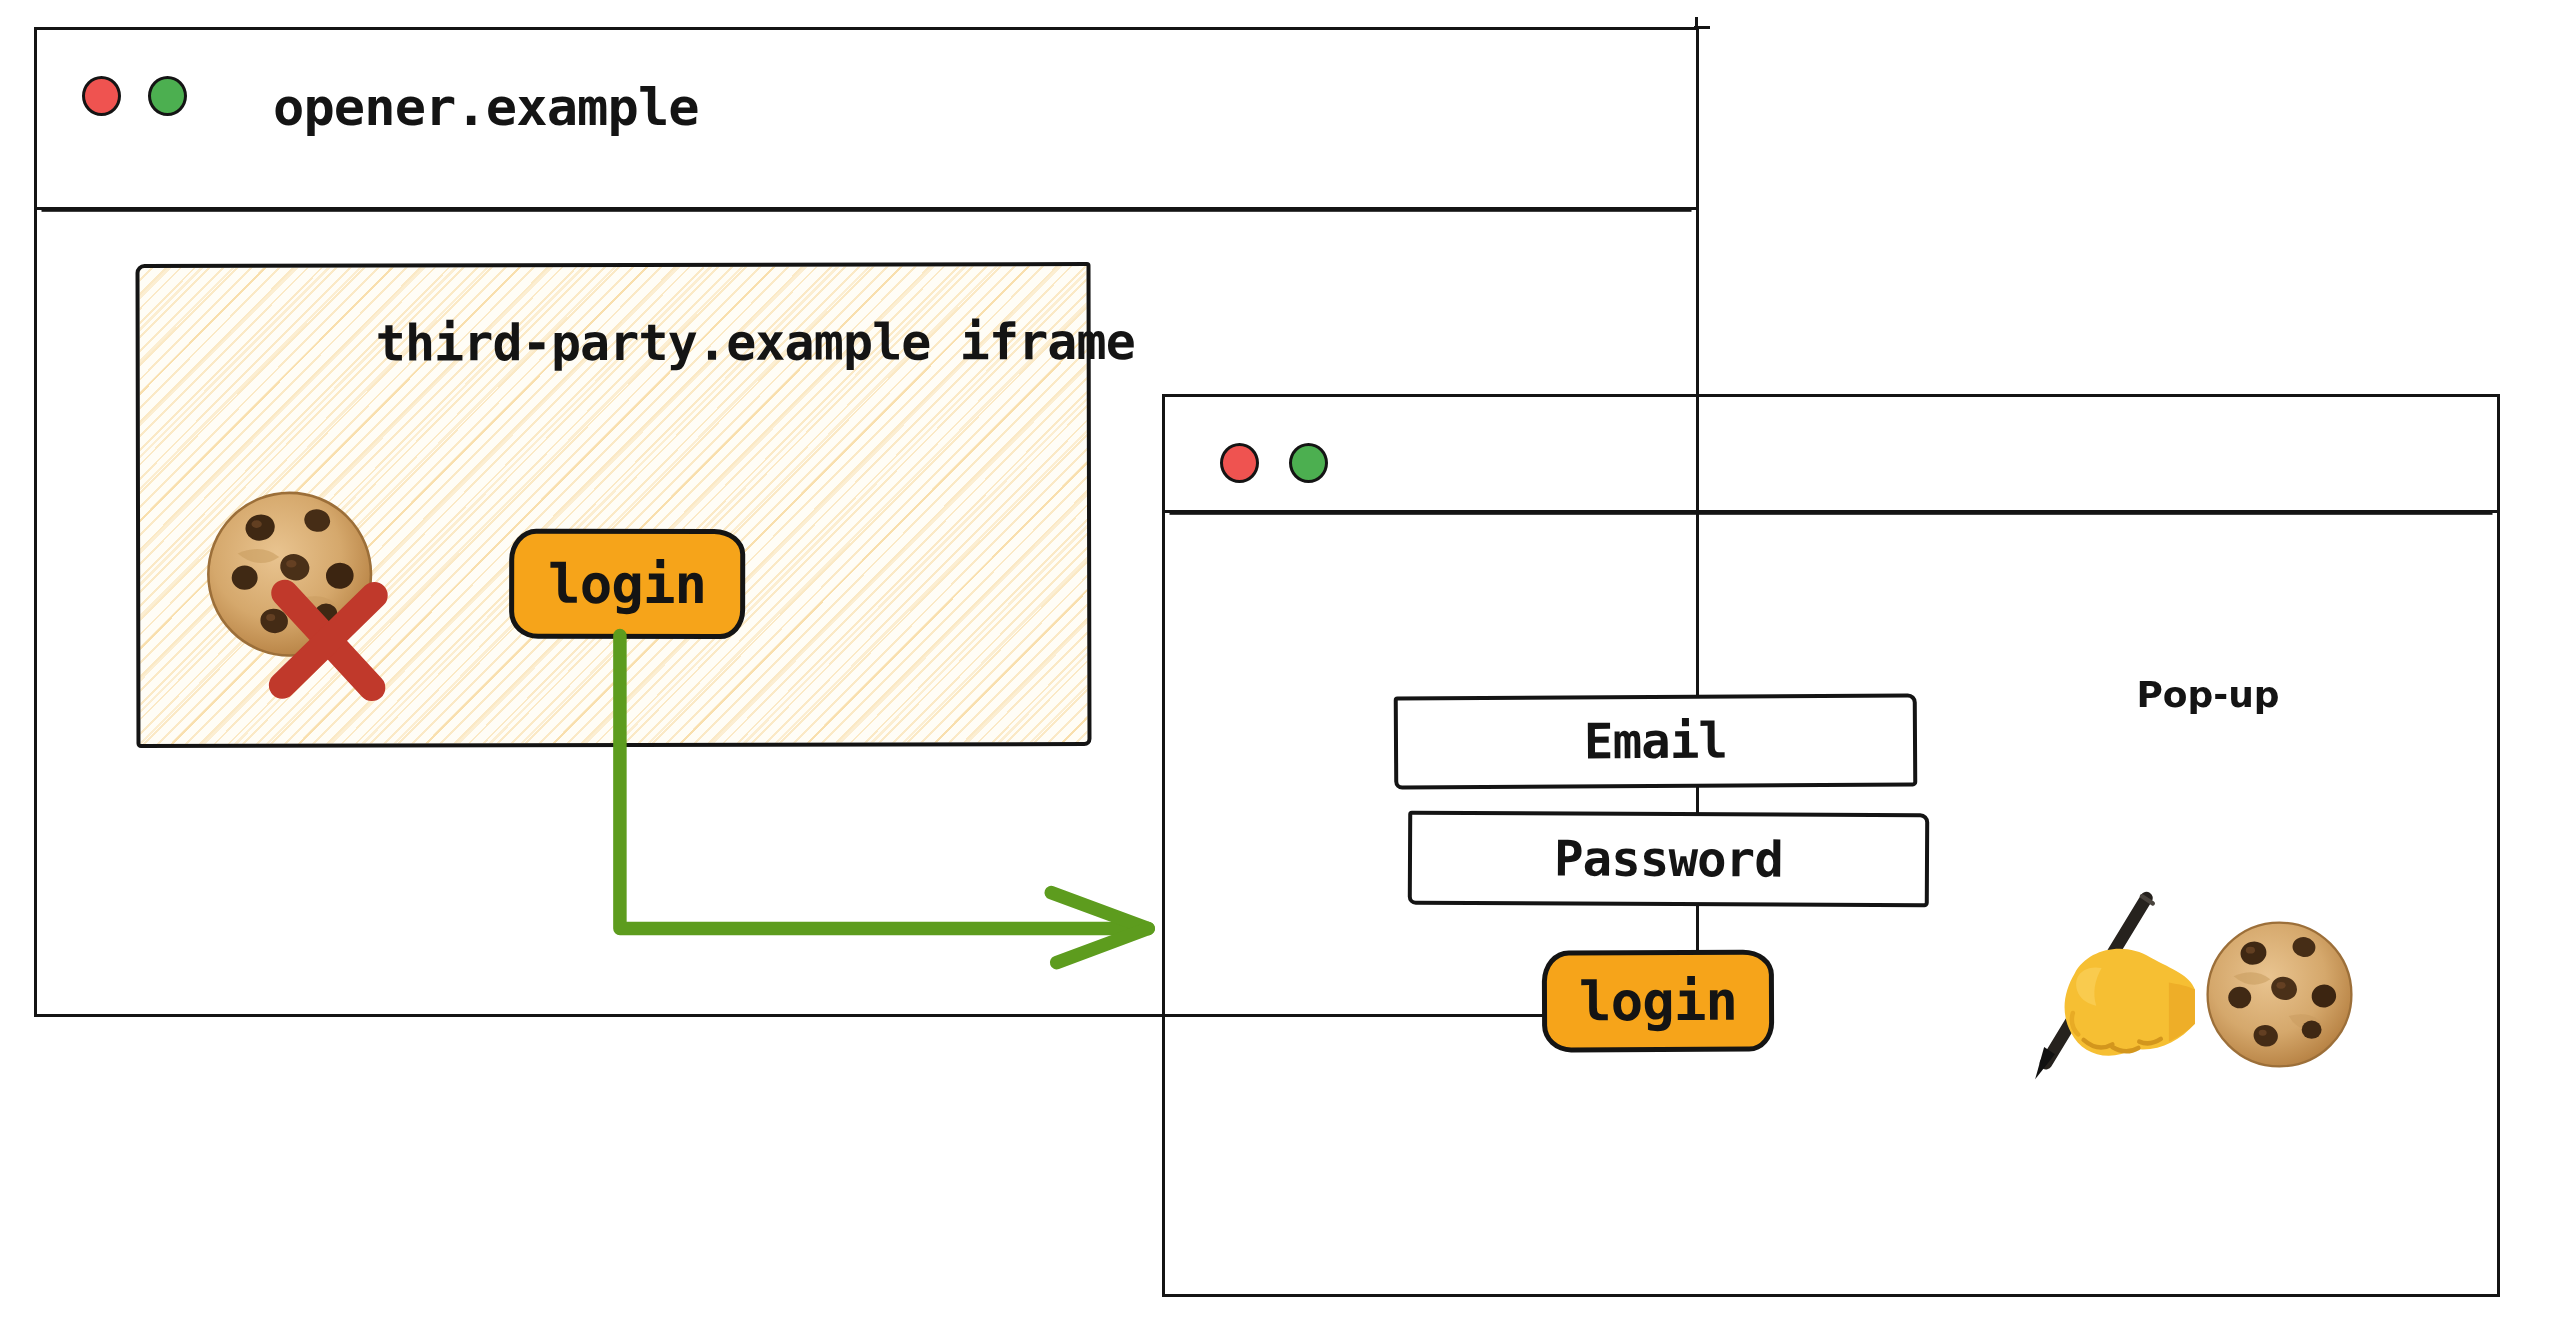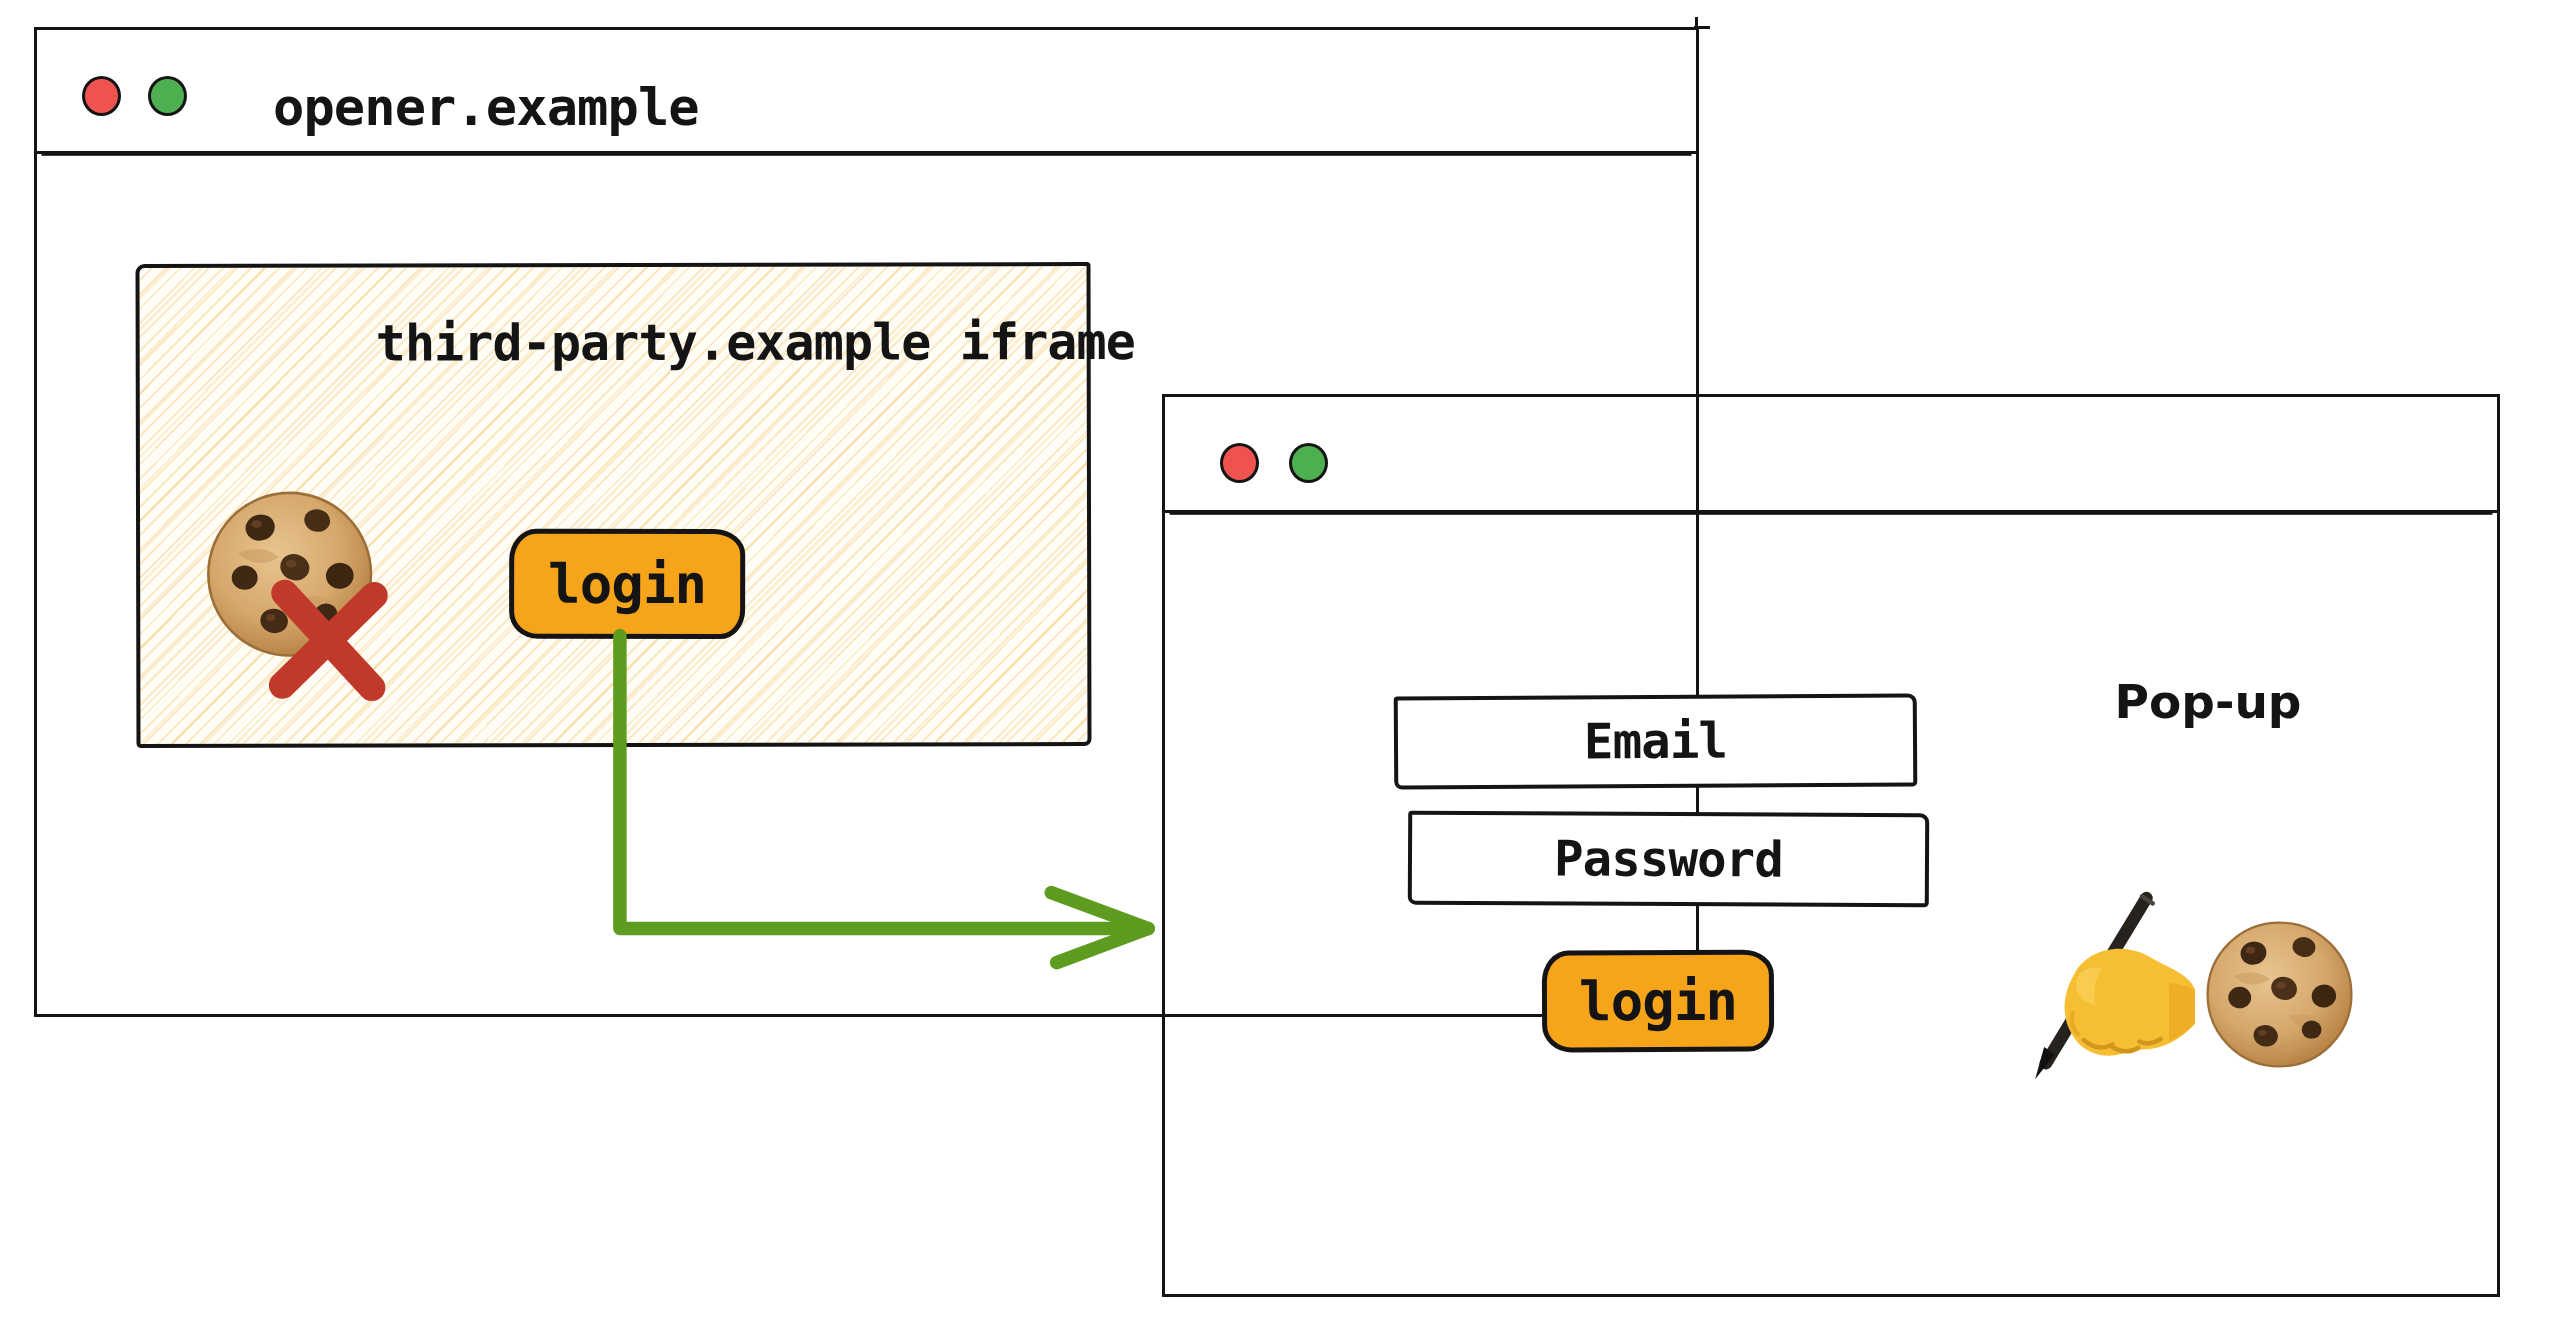--- a/index.html
+++ b/index.html
@@ -36,21 +36,21 @@
   }
   .hatch-strong{
     background-color:#fffcf3;
     background-image:
       repeating-linear-gradient(135deg, transparent 0 6.3px, rgba(var(--hatch),.44) 6.3px 8.5px),
       repeating-linear-gradient(135deg, transparent 0 15.3px, rgba(var(--hatch),.30) 15.3px 18px);
   }
 
   
   #opener-window{left:34px;top:27px;width:1665px;height:990px;z-index:1}
-  #opener-window .titlebar{height:124px;background:#fff}
+  #opener-window .titlebar{height:180px;background:#fff}
   #opener-window .dot.red{left:45px;top:46px}
   #opener-window .dot.green{left:111px;top:46px}
   #opener-window .win-title{left:236px;top:47px}
 
   
   #iframe-box{left:99px;top:233px;width:955px;height:484px;border:4.5px solid var(--ink);
     border-radius:9px 3.6px 7.2px 4.5px;transform:rotate(-0.12deg)}
   #iframe-title{position:absolute;left:0;right:0;top:52px;text-align:center;
     font-weight:bold;font-size:50px;letter-spacing:-0.9px}
 
@@ -78,21 +78,21 @@
   #popup-window .win-title{left:231px;top:32px}
 
   .field{position:absolute;background:#fff;border:4.5px solid var(--ink);
     display:flex;align-items:center;justify-content:center;
     font-weight:bold;font-size:49px;letter-spacing:-0.9px;
     border-radius:3.6px 9px 4.5px 8px}
   #email-field{left:229px;top:298px;width:523px;height:93px;transform:rotate(-0.35deg)}
   #password-field{left:243px;top:415px;width:521px;height:94px;transform:rotate(0.3deg)}
 
   #popup-label{position:absolute;left:917px;top:277px;width:252px;text-align:center;
-    font-family:"DejaVu Sans","Liberation Sans",sans-serif;font-weight:bold;font-size:47px}
+    font-family:"DejaVu Sans","Liberation Sans",sans-serif;font-weight:bold;font-size:36px}
 
   #writing-hand{position:absolute;left:854px;top:490px;width:184px;height:198px}
   #popup-cookie{position:absolute;left:1038px;top:521px;width:153px;height:153px}
 
   
   .tick{position:absolute;background:var(--ink)}
 </style>
 </head>
 <body>
 

